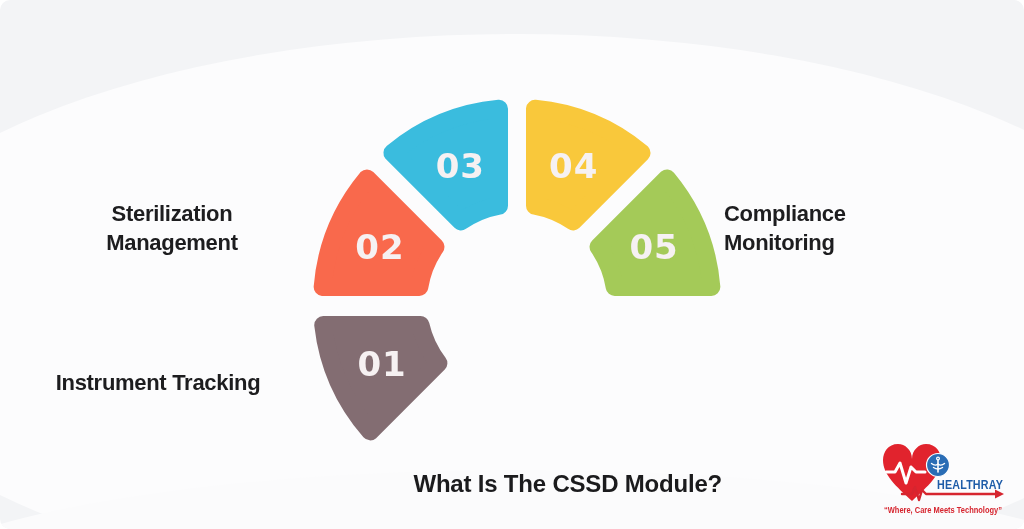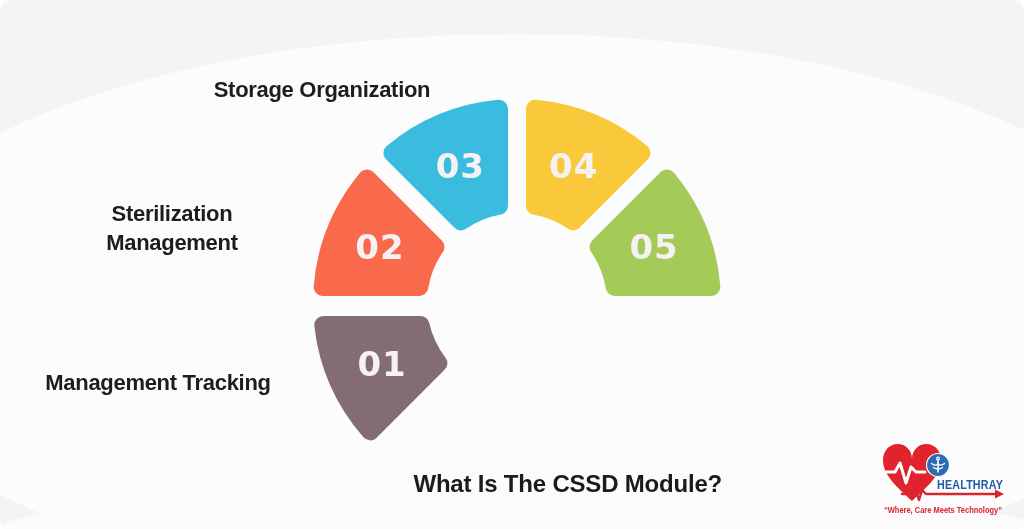--- a/index.html
+++ b/index.html
@@ -49,28 +49,29 @@
       <path d="M 366.97 178.43 A 195 195 0 0 0 322.66 287.00 L 419.30 287.00 A 99 99 0 0 1 435.44 246.89 Z" fill="#f9694c" stroke="#f9694c" stroke-width="18" stroke-linejoin="round"></path>
       <text x="379.89" y="259.29" text-anchor="middle" fill="#f6f1f2" class="num">02</text>
       <path d="M 499.00 108.83 A 195 195 0 0 0 392.43 152.97 L 460.89 221.44 A 99 99 0 0 1 499.00 205.65 Z" fill="#3abcde" stroke="#3abcde" stroke-width="18" stroke-linejoin="round"></path>
       <text x="460.36" y="178.27" text-anchor="middle" fill="#f6f1f2" class="num">03</text>
       <path d="M 641.57 152.97 A 195 195 0 0 0 535.00 108.83 L 535.00 205.65 A 99 99 0 0 1 573.11 221.44 Z" fill="#f9c83b" stroke="#f9c83b" stroke-width="18" stroke-linejoin="round"></path>
       <text x="573.64" y="178.27" text-anchor="middle" fill="#f6f1f2" class="num">04</text>
       <path d="M 711.34 287.00 A 195 195 0 0 0 667.03 178.43 L 598.56 246.89 A 99 99 0 0 1 614.70 287.00 Z" fill="#a4ca58" stroke="#a4ca58" stroke-width="18" stroke-linejoin="round"></path>
       <text x="654.11" y="259.29" text-anchor="middle" fill="#f6f1f2" class="num">05</text>
     </svg>
 
-  <div class="lbl center" style="left:172px;top:76px;width:300px">Storage Organization</div>
 
 
   <div class="lbl right" style="left:47px;top:200px;width:250px">Sterilization
 Management</div>
 
+  <div class="lbl" style="left:724px;top:200px;width:240px">Compliance
+Monitoring</div>
 
-  <div class="lbl right" style="left:8px;top:369px;width:300px">Management Tracking</div>
+  <div class="lbl right" style="left:8px;top:369px;width:300px">Instrument Tracking</div>
 
   <div class="title">What Is The CSSD Module?</div>
 
   <svg class="logo" width="134" height="82" viewBox="0 0 134 82">
     <path d="M38 22 C38 13 31 7 24 7 C14 7 9 15 9 23 C9 38 22 49 38 64 C54 49 67 38 67 23 C67 15 62 7 52 7 C45 7 38 13 38 22 Z" fill="#e1232d"></path>
     <polyline points="12,35 21,35 26,26 32,46 37,30 42,35 51,35" fill="none" stroke="#ffffff" stroke-width="3" stroke-linecap="round" stroke-linejoin="round"></polyline>
     <circle cx="64" cy="28" r="11.5" fill="#2a6db5" stroke="#ffffff" stroke-width="1.2"></circle>
     <g stroke="#ffffff" fill="none" stroke-linecap="round">
       <circle cx="64" cy="21.5" r="1.4" stroke-width="1.2"></circle>
       <line x1="64" y1="23.5" x2="64" y2="35" stroke-width="1.6"></line>

